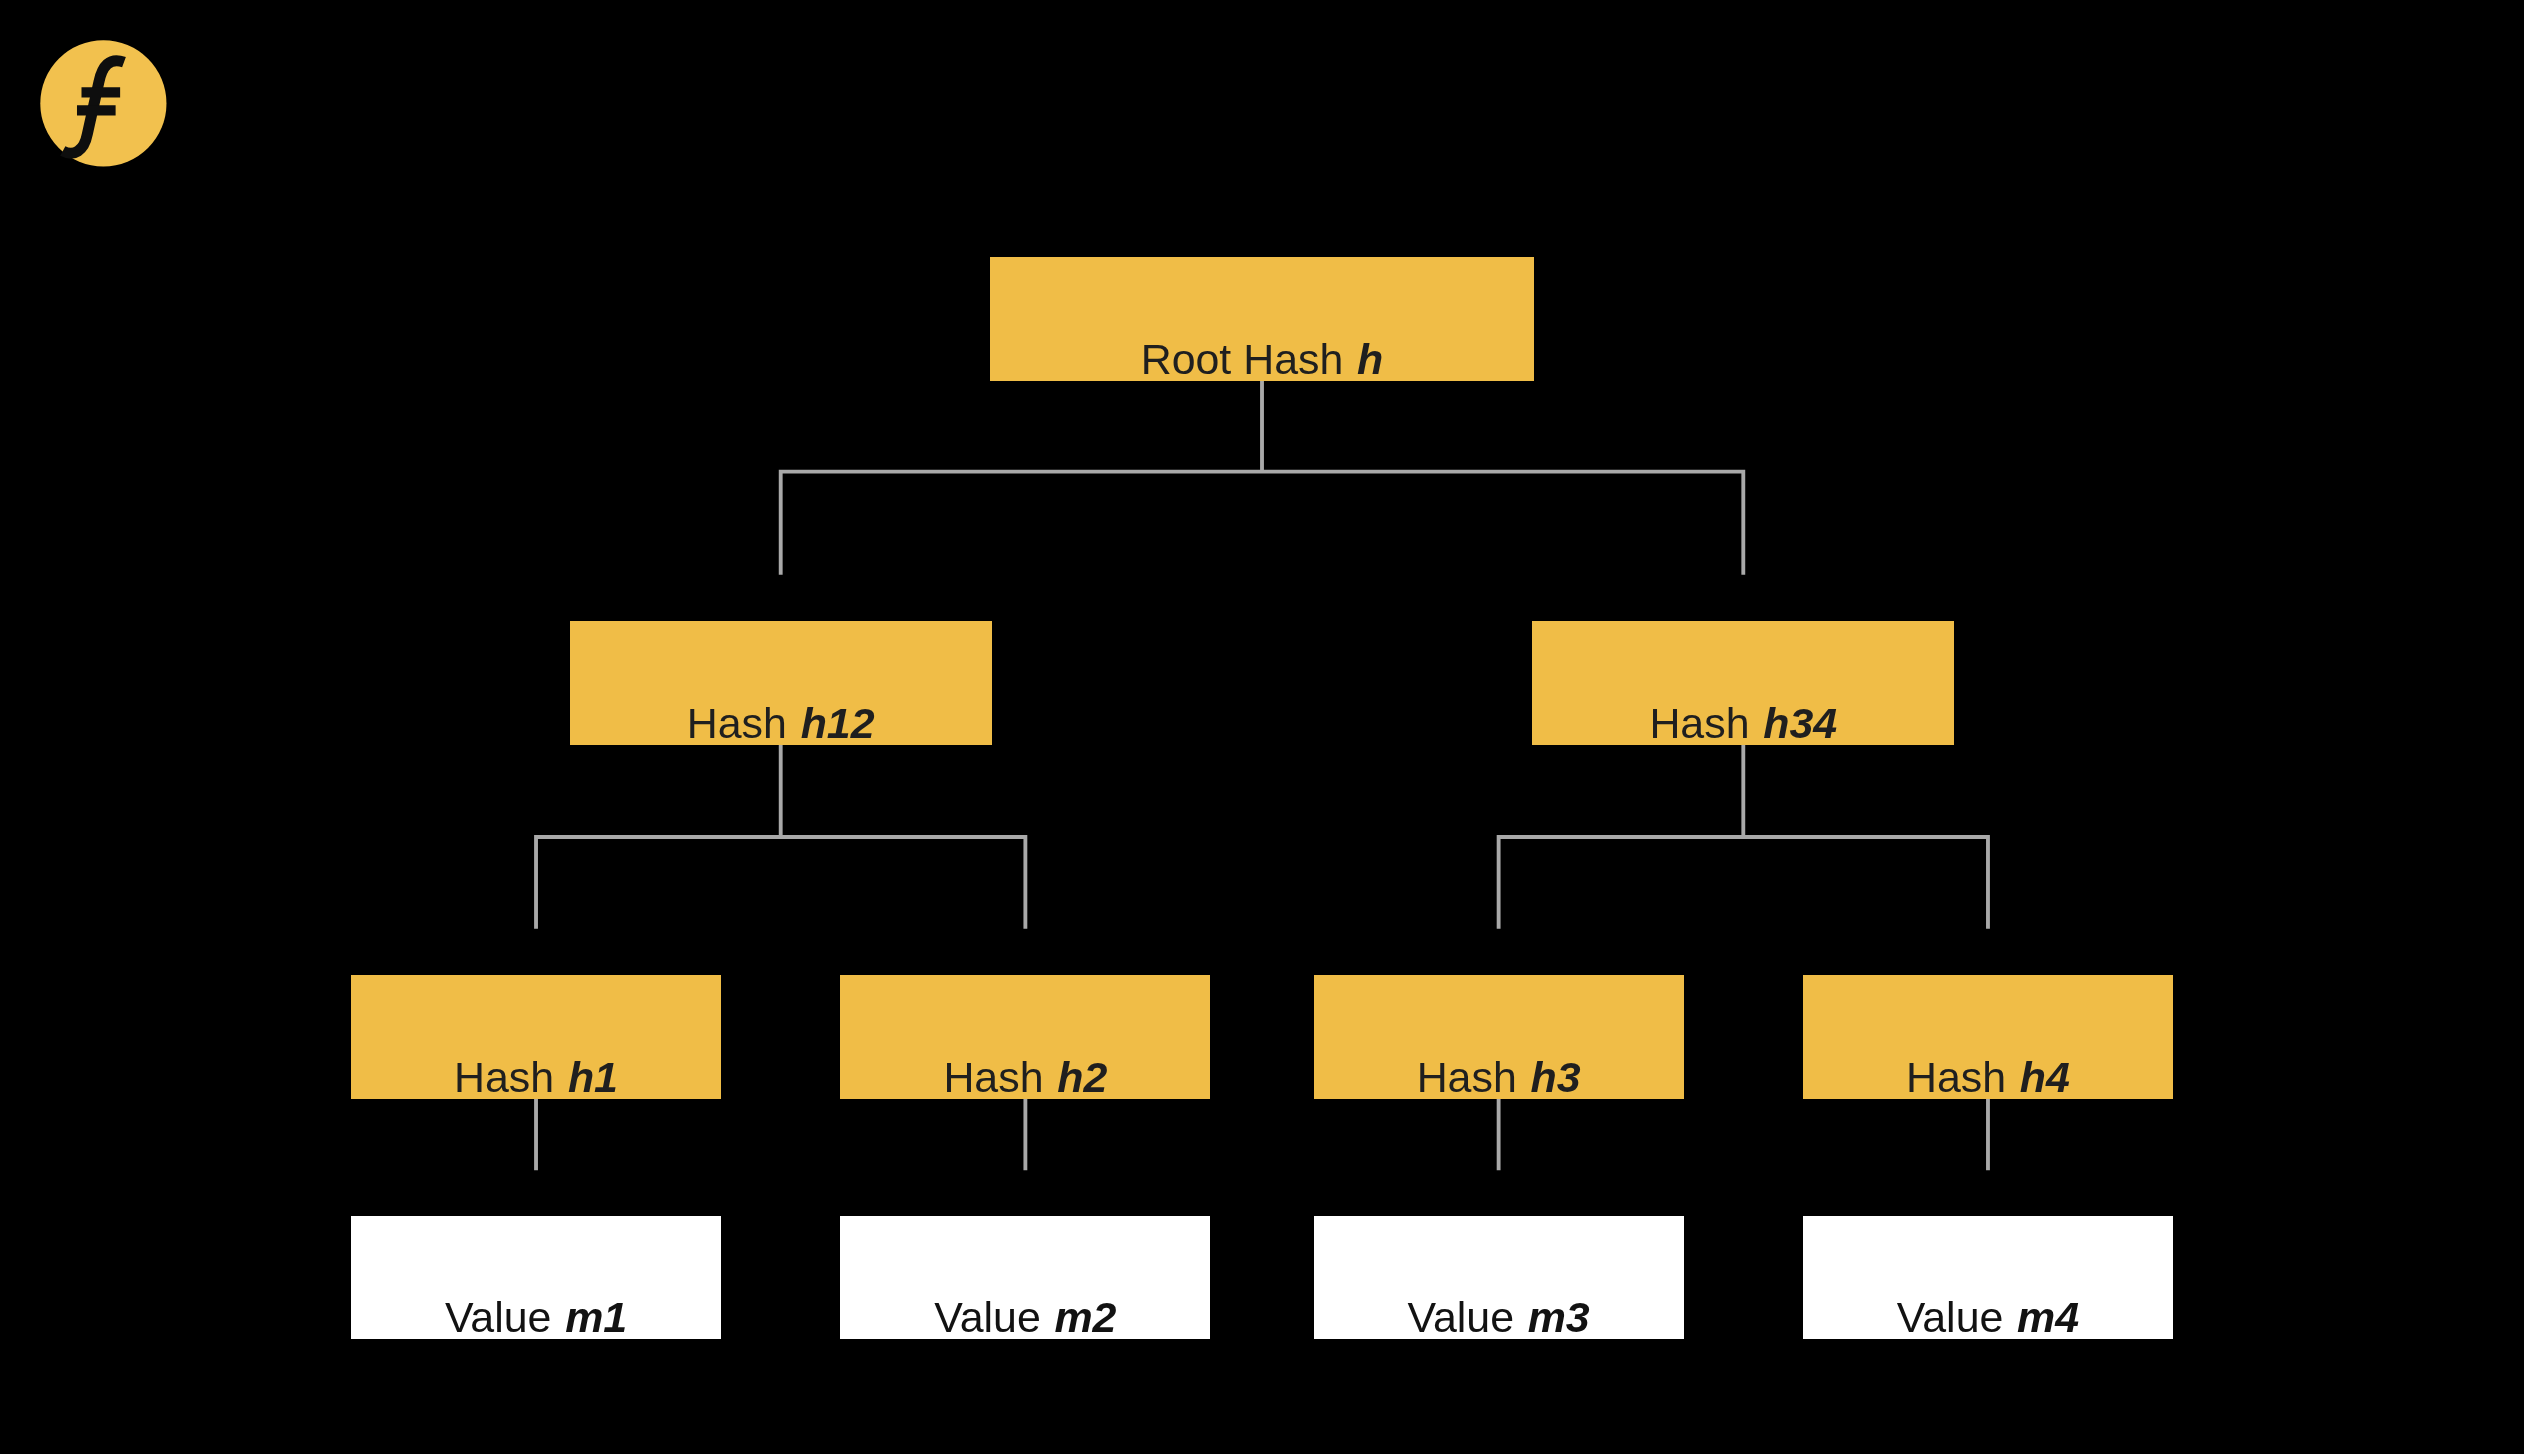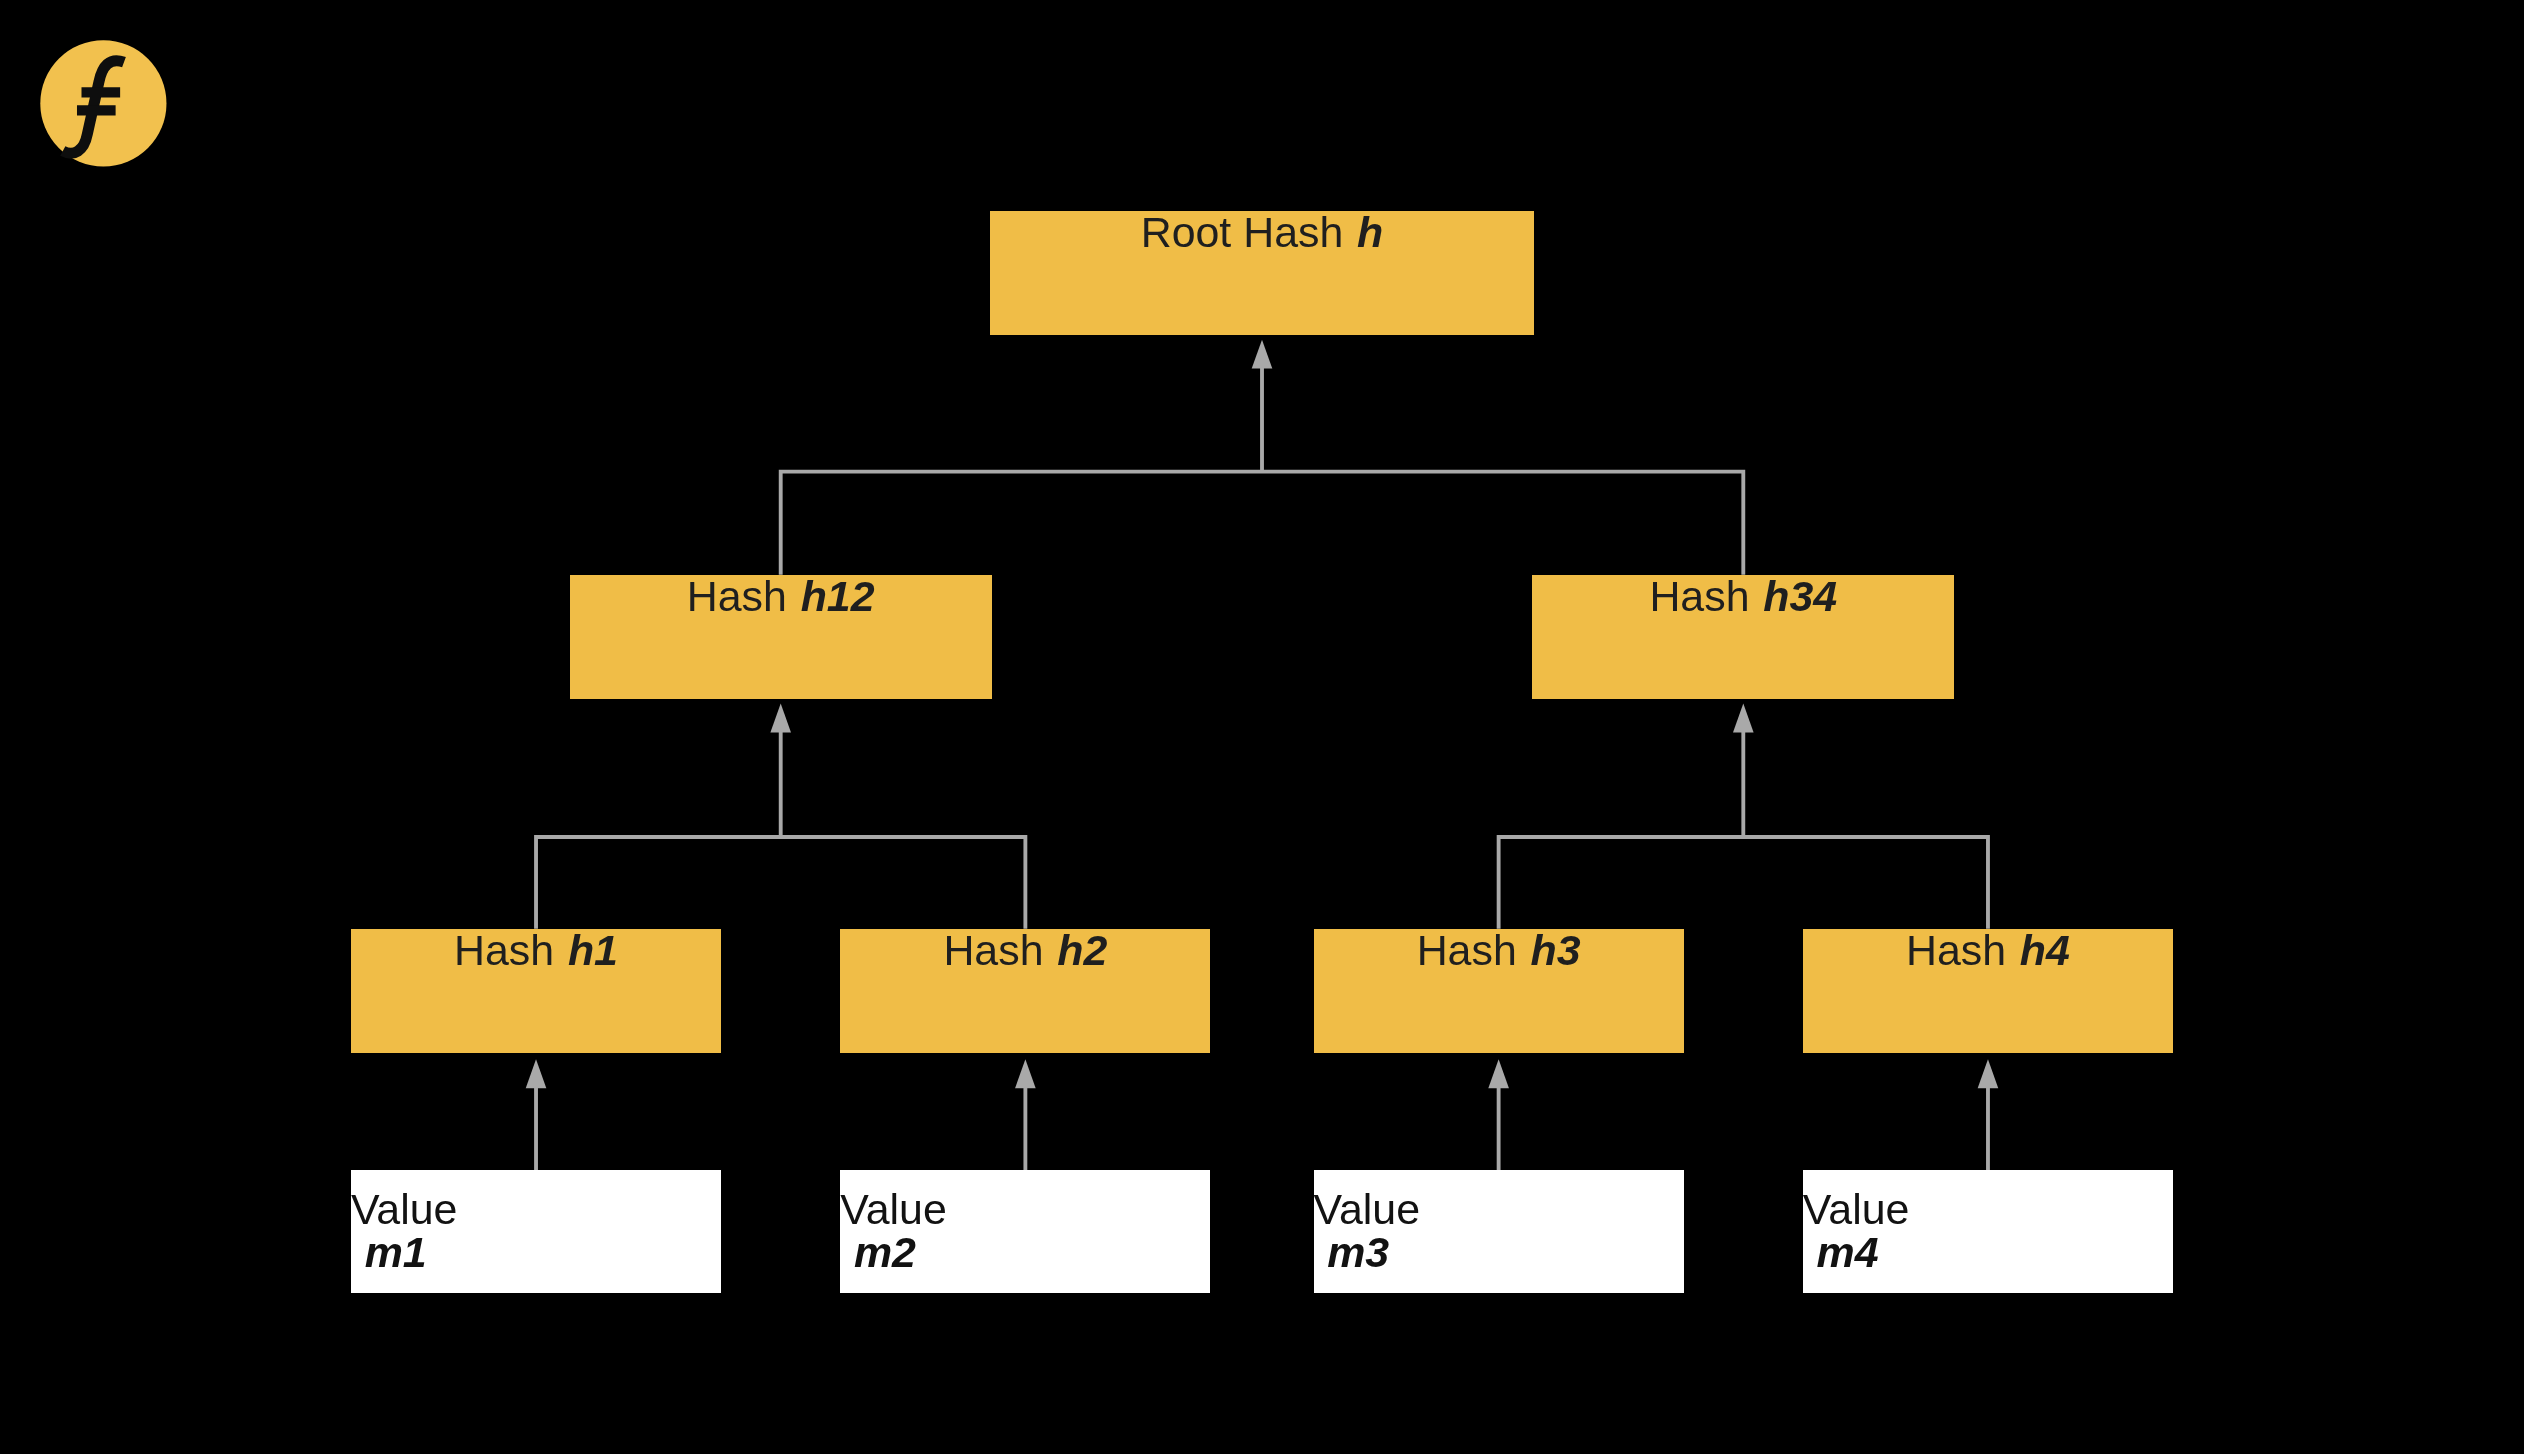--- a/index.html
+++ b/index.html
@@ -22,24 +22,24 @@
 
   
   .logo{position:absolute;left:1.531%;top:2.721%;width:5.102%;aspect-ratio:1/1;}
   .logo svg{display:block;width:100%;height:100%;}
 
   
   .title{position:absolute;left:8.929%;top:4.4%;color:var(--title-text);
          font-size:3.75vw;font-weight:700;line-height:1.1;letter-spacing:.01em;white-space:nowrap;}
 
   
-  .node{position:absolute;display:flex;align-items:flex-start;justify-content:center;
-        font-size:1.7vw;line-height:1;white-space:nowrap;}
+  .node{position:absolute;display:flex;align-items:flex-end;justify-content:center;
+        font-size:1.7vw;line-height:1;white-space:nowrap;margin-top:46px;}
   .node.hash{background:var(--hash-fill);color:var(--hash-text);}
-  .node.value{background:var(--value-fill);color:var(--value-text);flex-direction:column;}
+  .node.value{background:var(--value-fill);color:var(--value-text);}
   .node .prefix{font-weight:400;}
   .node .mvar{font-weight:700;font-style:italic;margin-left:.32em;}
 
   #node-root{left:39.222%;top:14.853%;width:21.556%;height:8.730%;}
   #node-h12 {left:22.577%;top:40.476%;width:16.709%;height:8.730%;}
   #node-h34 {left:60.714%;top:40.476%;width:16.709%;height:8.730%;}
   #node-h1  {left:13.903%;top:65.420%;width:14.668%;height:8.730%;}
   #node-h2  {left:33.291%;top:65.420%;width:14.668%;height:8.730%;}
   #node-h3  {left:52.041%;top:65.420%;width:14.668%;height:8.730%;}
   #node-h4  {left:71.429%;top:65.420%;width:14.668%;height:8.730%;}

